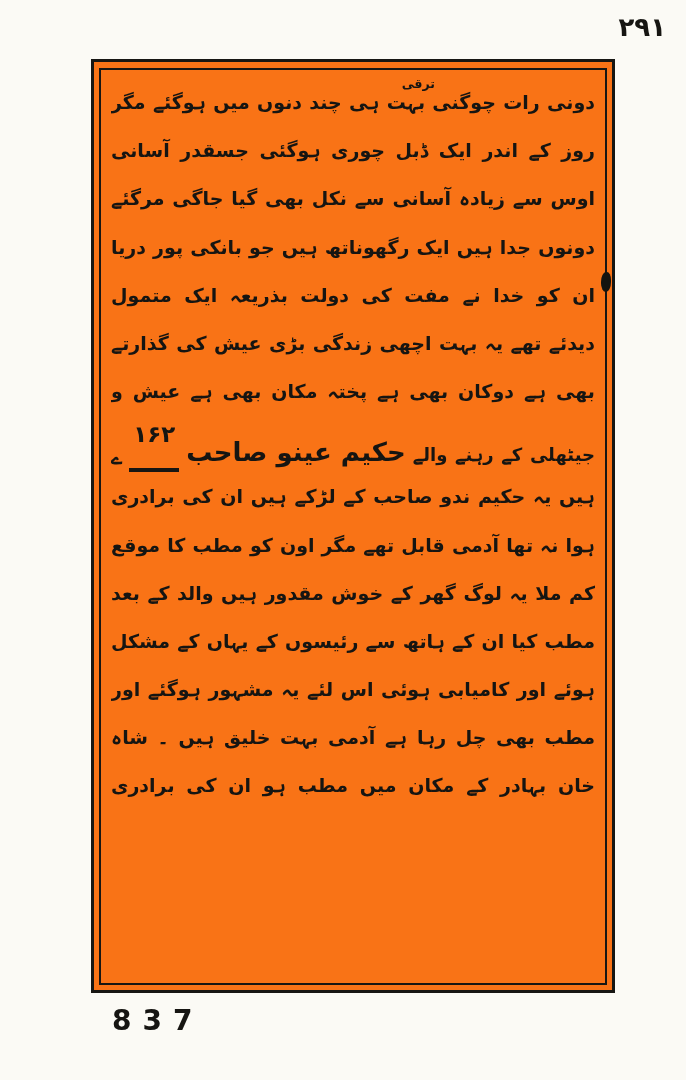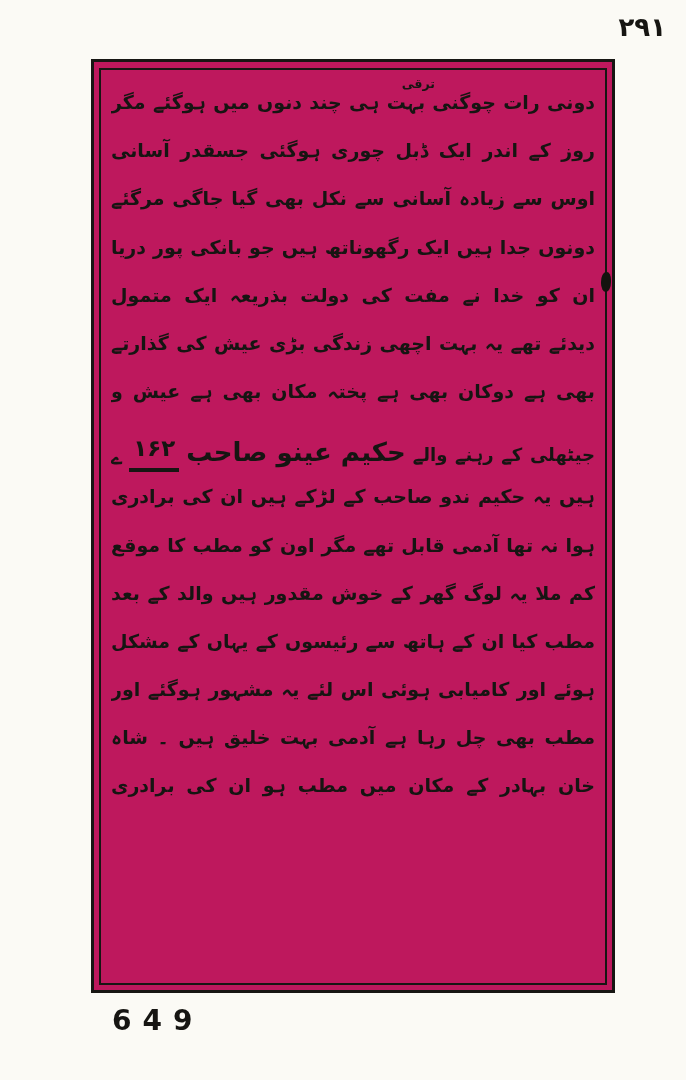--- a/index.html
+++ b/index.html
@@ -10,21 +10,21 @@
     color:#161512;
   }
   
   .page-num-top{
     position:absolute;top:12px;left:0;width:666px;
     text-align:right;font-size:26px;font-weight:bold;letter-spacing:3px;
   }
   
   .frame-outer{
     position:absolute;left:91px;top:59px;width:518px;height:928px;
-    border:3px solid #171613;background:#be185d;
+    border:3px solid #171613;background:#f97316;
   }
   .frame-inner{
     position:absolute;left:5px;top:6px;right:5px;bottom:5px;
     border:2px solid #171613;
   }
   .ink-blot{
     position:absolute;left:601px;top:272px;width:10px;height:20px;
     background:#14130f;border-radius:50% 40% 50% 45%;
   }
   
@@ -44,21 +44,21 @@
     font-size:12.5px;line-height:12px;font-weight:bold;
   }
   
   .heading-row{
     display:flex;direction:ltr;align-items:flex-end;
     height:54px;margin:2px 0 1px 0;gap:7px;
   }
   .h-mark{font-size:19px;font-weight:bold;line-height:30px;}
   .h-num{
     font-size:23px;font-weight:bold;line-height:32px;
-    border-bottom:4px solid #171613;padding:0 4px 4px 4px;
+    border-bottom:4px solid #171613;padding:0 4px 18px 4px;
   }
   .h-name{
     font-size:26px;font-weight:bold;line-height:40px;direction:rtl;
     white-space:nowrap;
     margin-top:32px;
   }
   .h-suffix{
     flex:1;font-size:18px;font-weight:bold;line-height:34px;direction:rtl;
     text-align:justify;text-align-last:justify;overflow:hidden;
   }
@@ -102,13 +102,13 @@
       <div class="t-line">ہوئے اور کامیابی ہوئی اس لئے یہ مشہور ہوگئے اور</div>
       <div class="t-line">مطب بھی چل رہا ہے آدمی بہت خلیق ہیں ۔ شاہ کمال صاحب</div>
       <div class="t-line">خان بہادر کے مکان میں مطب ہو ان کی برادری وسیع ہے اور</div>
 
     </div>
   </div>
 </div>
 
 <div class="ink-blot"></div>
 
-<div class="page-num-bottom">649</div>
+<div class="page-num-bottom">837</div>
 
 </body></html>

